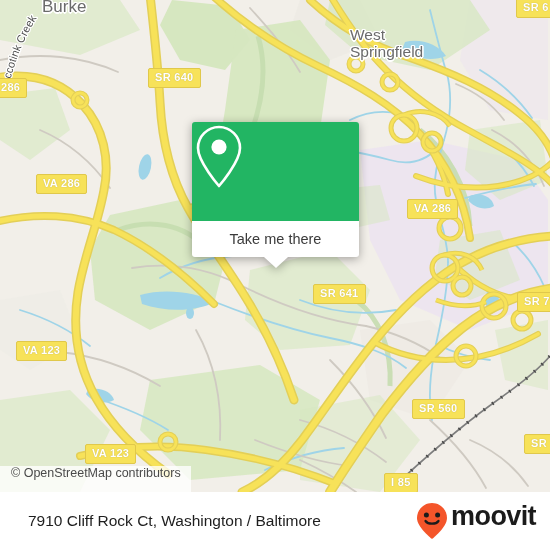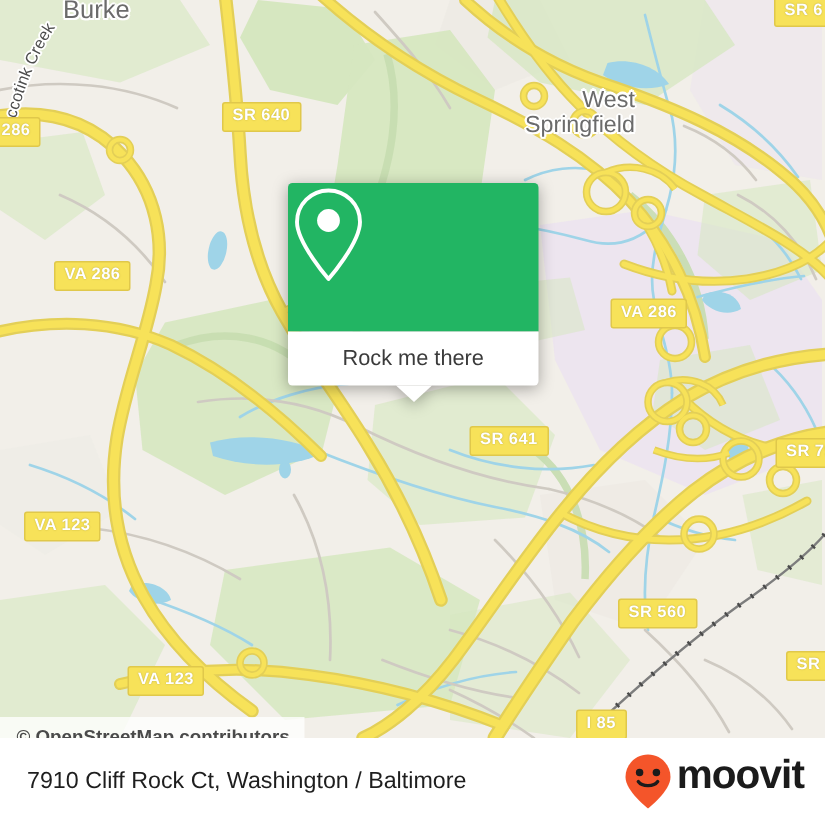--- a/index.html
+++ b/index.html
@@ -12,21 +12,21 @@
   #map svg{position:absolute;left:0;top:0;display:block;}
 
   
   .placelabel{
     position:absolute;color:#6b6b6b;font-weight:400;
     text-shadow:1.5px 0 #fff,-1.5px 0 #fff,0 1.5px #fff,0 -1.5px #fff,
                 1px 1px #fff,-1px -1px #fff,1px -1px #fff,-1px 1px #fff;
     white-space:nowrap;pointer-events:none;line-height:1.1;
   }
   .pl-burke{left:42px;top:-2px;font-size:17px;}
-  .pl-ws{left:350px;top:26px;font-size:15.5px;text-align:right;margin-top:32px;}
+  .pl-ws{left:350px;top:26px;font-size:15.5px;text-align:left;}
 
   .creeklabel{position:absolute;left:437px;top:47px;width:90px;height:90px;pointer-events:none;}
   .creeklabel text{font-family:"Liberation Sans",sans-serif;font-size:11px;fill:#4d4d4d;
      paint-order:stroke;stroke:#ffffff;stroke-width:2.5px;stroke-linejoin:round;}
 
   
   .shield{
     position:absolute;background:#f7e259;border:1.6px solid #e0c84b;
     color:#ffffff;font-weight:bold;font-size:11px;line-height:1;
     padding:3px 6px 4px 6px;border-radius:2px;white-space:nowrap;
@@ -49,31 +49,31 @@
   }
   #card-foot span{color:#3b3b3b;font-size:14.5px;}
   #card-tail{
     position:absolute;left:50%;bottom:-11px;transform:translateX(-50%);
     width:0;height:0;border-left:12px solid transparent;border-right:12px solid transparent;
     border-top:11px solid #ffffff;
   }
 
   
   #attrib{
-    position:absolute;left:0;top:478px;height:26px;
+    position:absolute;left:0;top:466px;height:26px;
     background:rgba(255,255,255,.78);
-    display:flex;align-items:center;padding:0 10px 0 11px;box-sizing:border-box;font-weight:bold;
+    display:flex;align-items:flex-start;padding:0 10px 0 11px;box-sizing:border-box;
   }
   #attrib span{font-size:12.5px;color:#4a4a4a;white-space:nowrap;}
 
   
   #footer{
     position:absolute;left:0;top:492px;width:550px;height:58px;background:#ffffff;
     display:flex;align-items:center;justify-content:space-between;
-    padding:0 14px 0 18px;box-sizing:border-box;
+    padding:0 14px 0 28px;box-sizing:border-box;
   }
   #footer-addr{font-size:15.5px;color:#1e1e1e;white-space:nowrap;}
   #brand{display:flex;gap:2px;}
   #brand-word{font-size:27px;color:#1b1b1b;font-weight:bold;letter-spacing:-.6px;}
 </style>
 </head>
 <body>
 
 <div id="root">
 
@@ -282,21 +282,21 @@
     </div>
 
     <div id="card">
       <div id="card-head">
         <svg width="54" height="70" viewBox="0 0 54 70">
           <path d="M27 5 C15.4 5 6 14.4 6 26 C6 40 27 64 27 64 C27 64 48 40 48 26 C48 14.4 38.6 5 27 5 Z" fill="none" stroke="#ffffff" stroke-width="2.6" stroke-linejoin="round"></path>
           <circle cx="27" cy="25" r="7.6" fill="#ffffff"></circle>
         </svg>
       </div>
       <div id="card-foot">
-        <span>Rock me there</span>
+        <span>Take me there</span>
       </div>
       <div id="card-tail"></div>
     </div>
 
   </div>
 
   <div id="footer">
     <div id="footer-addr">7910 Cliff Rock Ct, Washington / Baltimore</div>
     <div id="brand">
       <svg width="34" height="40" viewBox="0 0 34 40">

